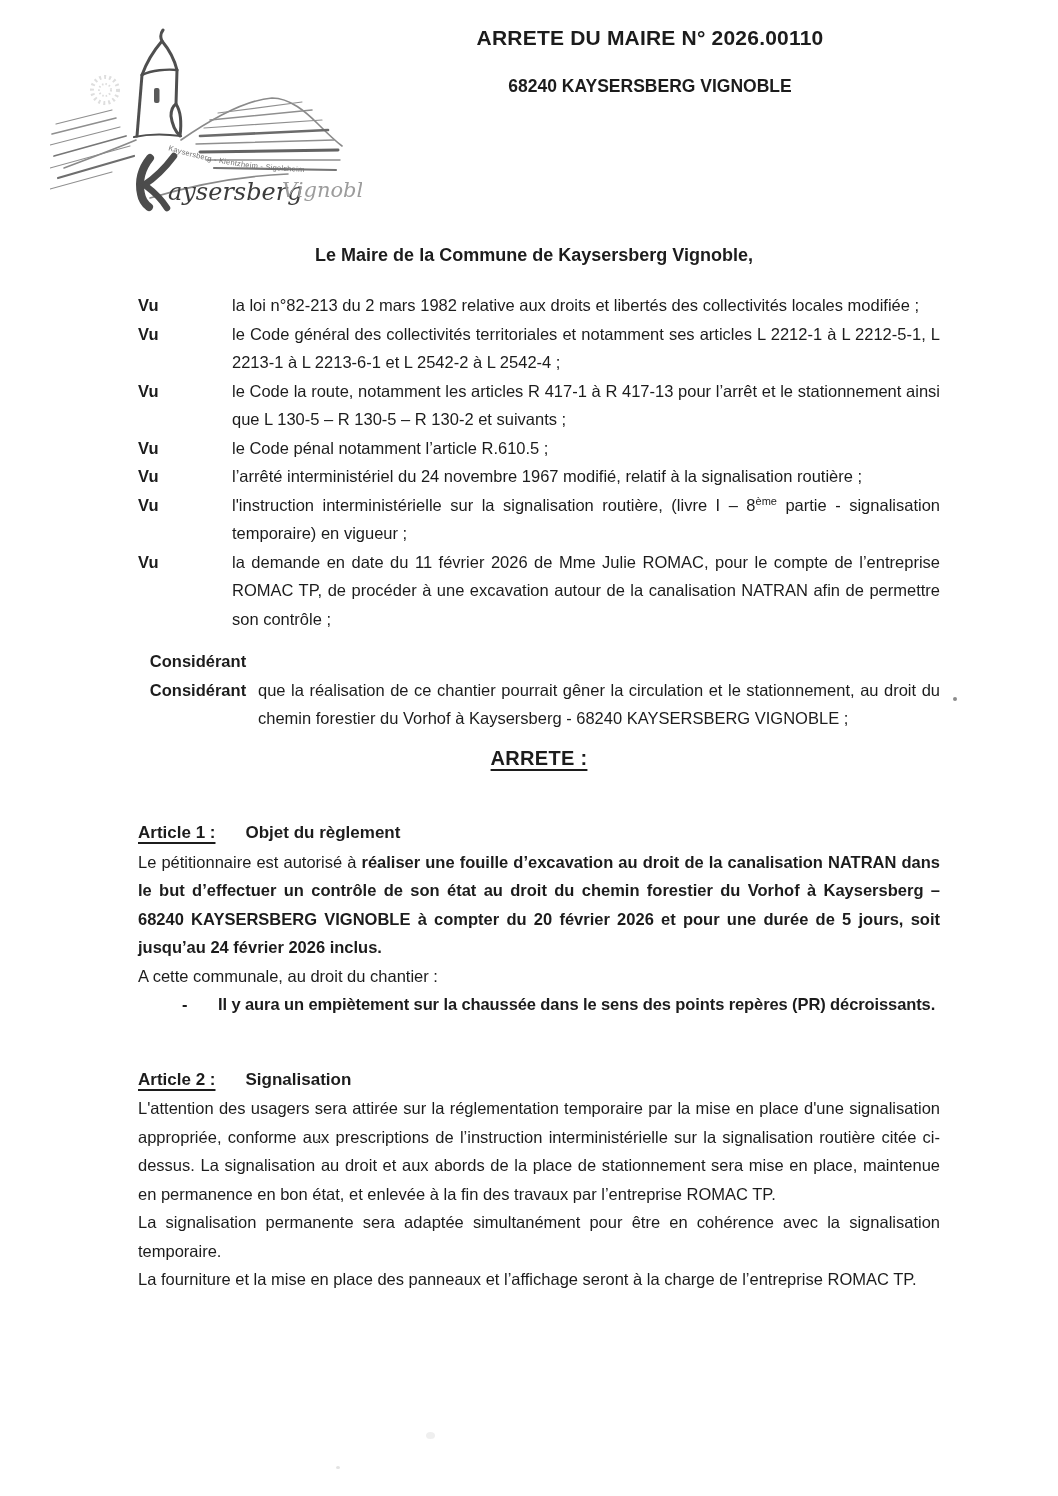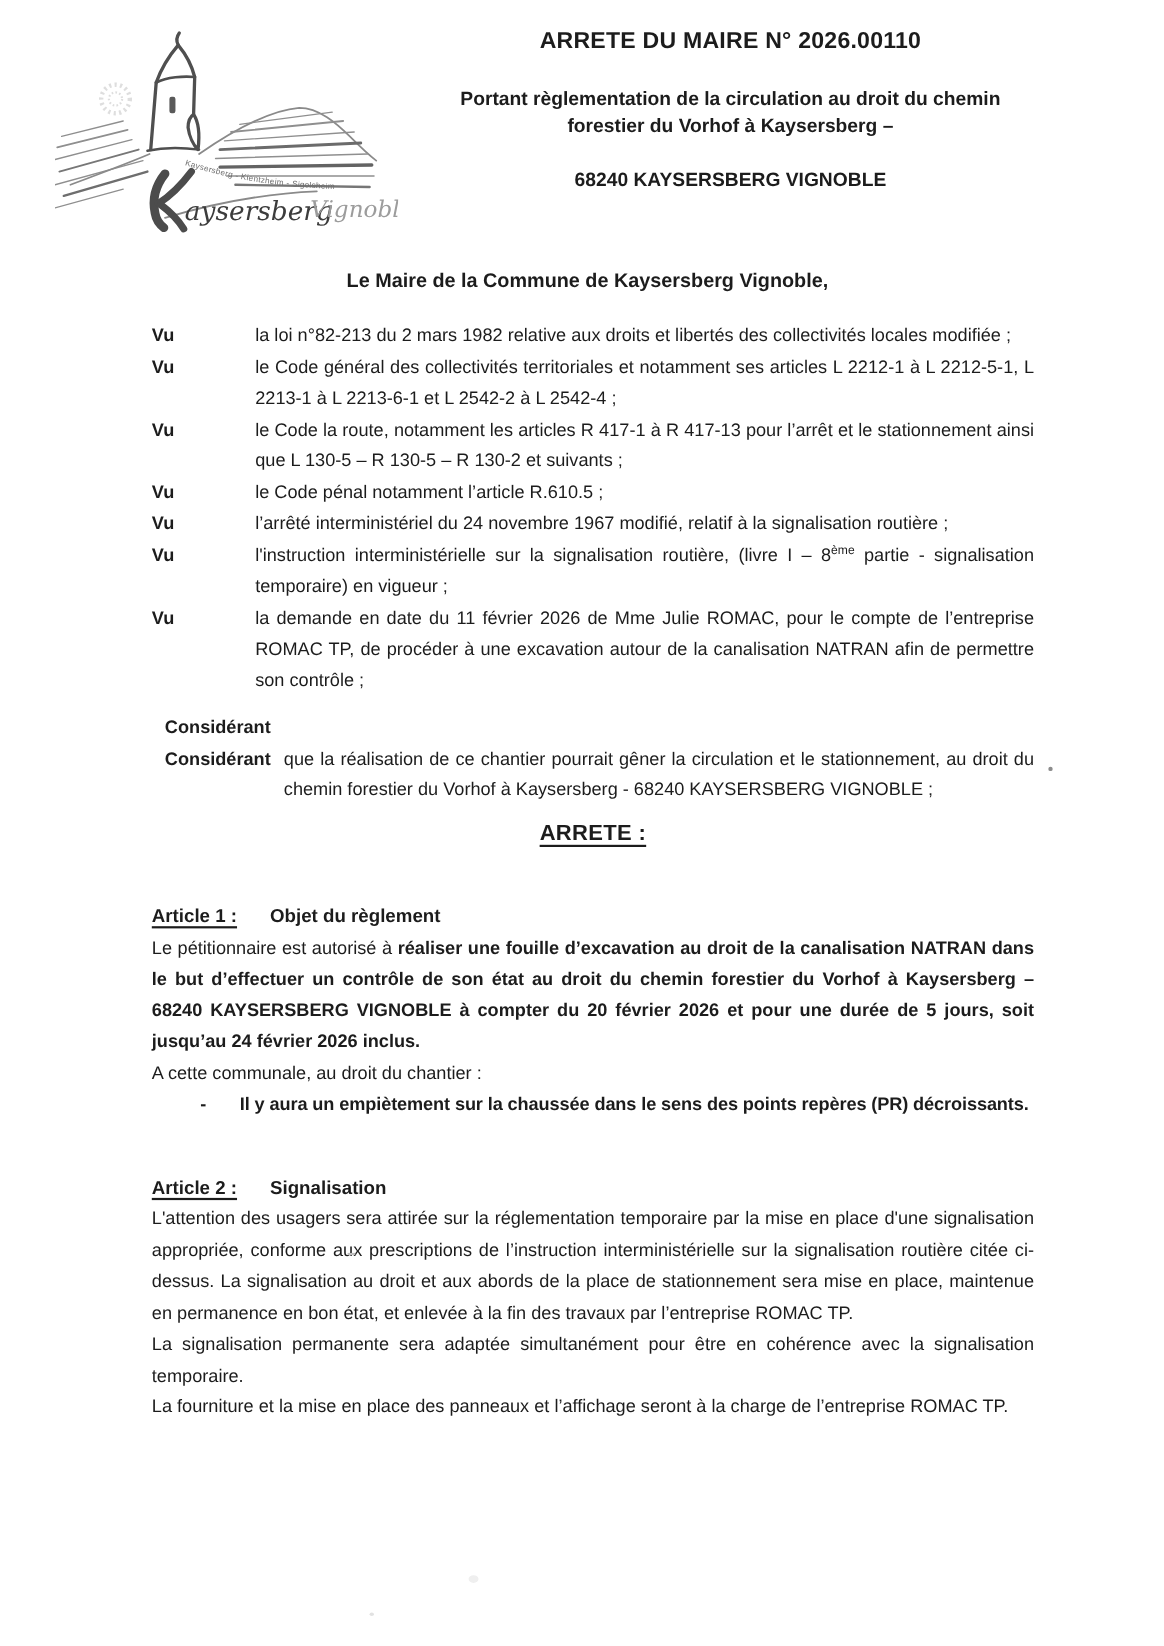--- a/index.html
+++ b/index.html
@@ -11,21 +11,21 @@
     position:relative;
     overflow:hidden;
   }
   .page { position:absolute; inset:0; }
 
   
   .logo { position:absolute; left:50px; top:28px; width:312px; height:202px; }
   .logo svg { width:100%; height:100%; }
 
   
-  .head { position:absolute; left:372px; top:26px; width:584px; text-align:center; }
+  .head { position:absolute; left:358px; top:26px; width:584px; text-align:center; }
   .head .title { font-size:21px; font-weight:700; letter-spacing:.2px; }
   .head .subtitle { margin-top:27px; font-size:17.5px; font-weight:700; line-height:25px; }
   .head .addr { margin-top:26px; font-size:17.5px; font-weight:700; }
 
   
   .salutation { position:absolute; top:245px; left:128px; width:812px; text-align:center;
                 font-size:18px; font-weight:700; }
   .salutation .u { text-underline-offset:4px; text-decoration-thickness:2px;margin-top:36px; }
 
   
@@ -127,24 +127,20 @@
 
       <g font-family="DejaVu Serif, serif" font-style="italic">
         <text x="118" y="172" font-size="24" fill="#3c3c3c">aysersberg</text>
         <text x="232" y="169" font-size="21" fill="#9c9c9c">Vignoble</text>
       </g>
     </svg>
   </div>
 
   <div class="head">
     <div class="title">ARRETE DU MAIRE N° 2026.00110</div>
-    <div class="subtitle">
-      <div>Portant règlementation de la circulation au droit du chemin</div>
-      <div>forestier du Vorhof à Kaysersberg –</div>
-    </div>
     <div class="addr">68240 KAYSERSBERG VIGNOBLE</div>
   </div>
 
   <div class="salutation">
     <span class="u">Le Maire de la Commune de Kaysersberg Vignoble,</span>
   </div>
 
   <div class="content">
 
     <div class="vu-row">

